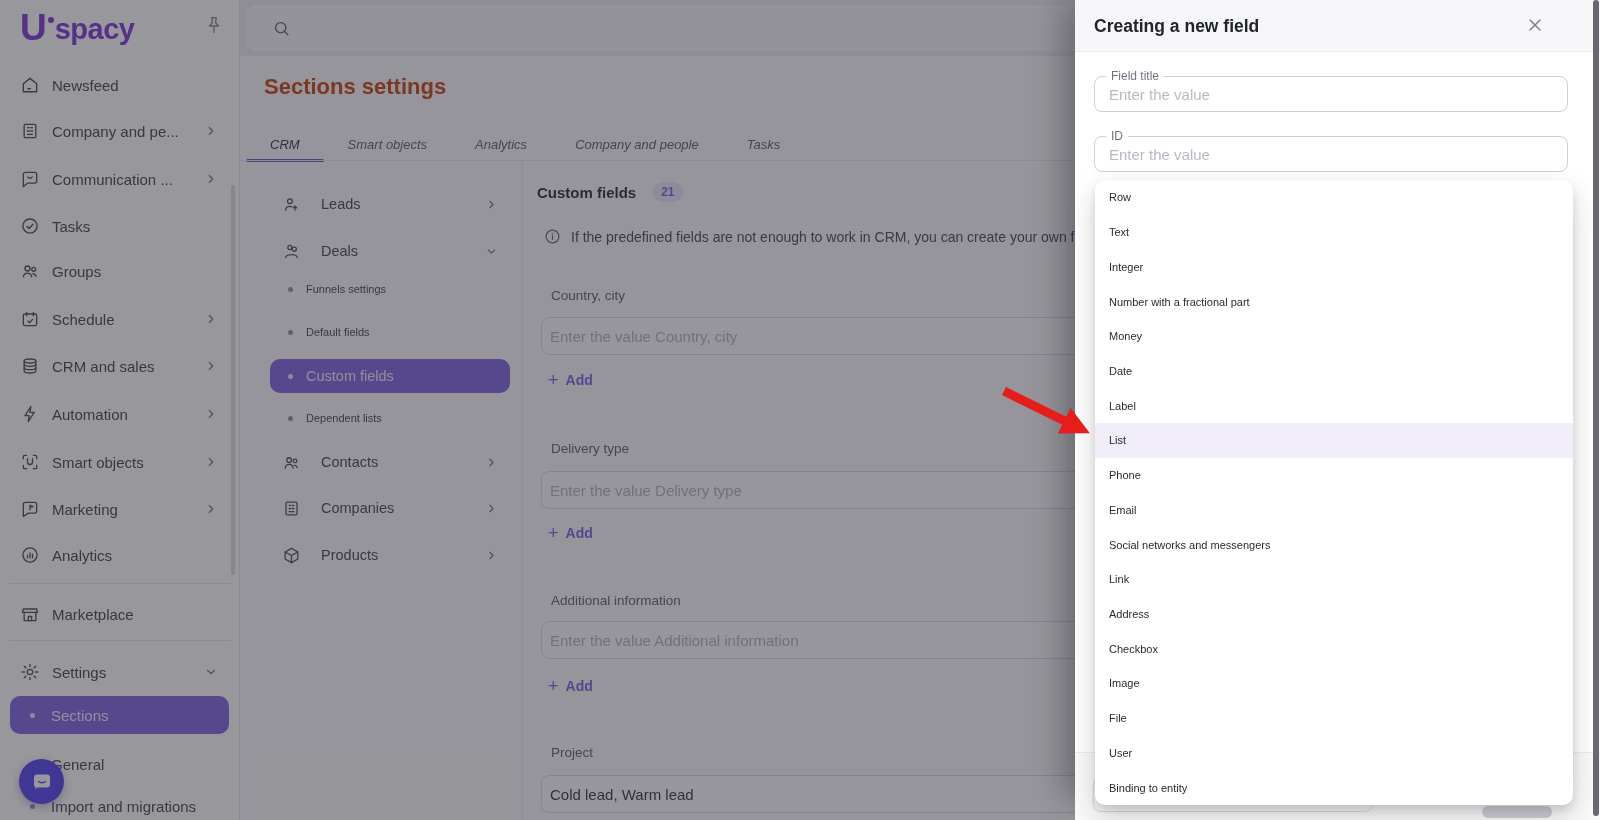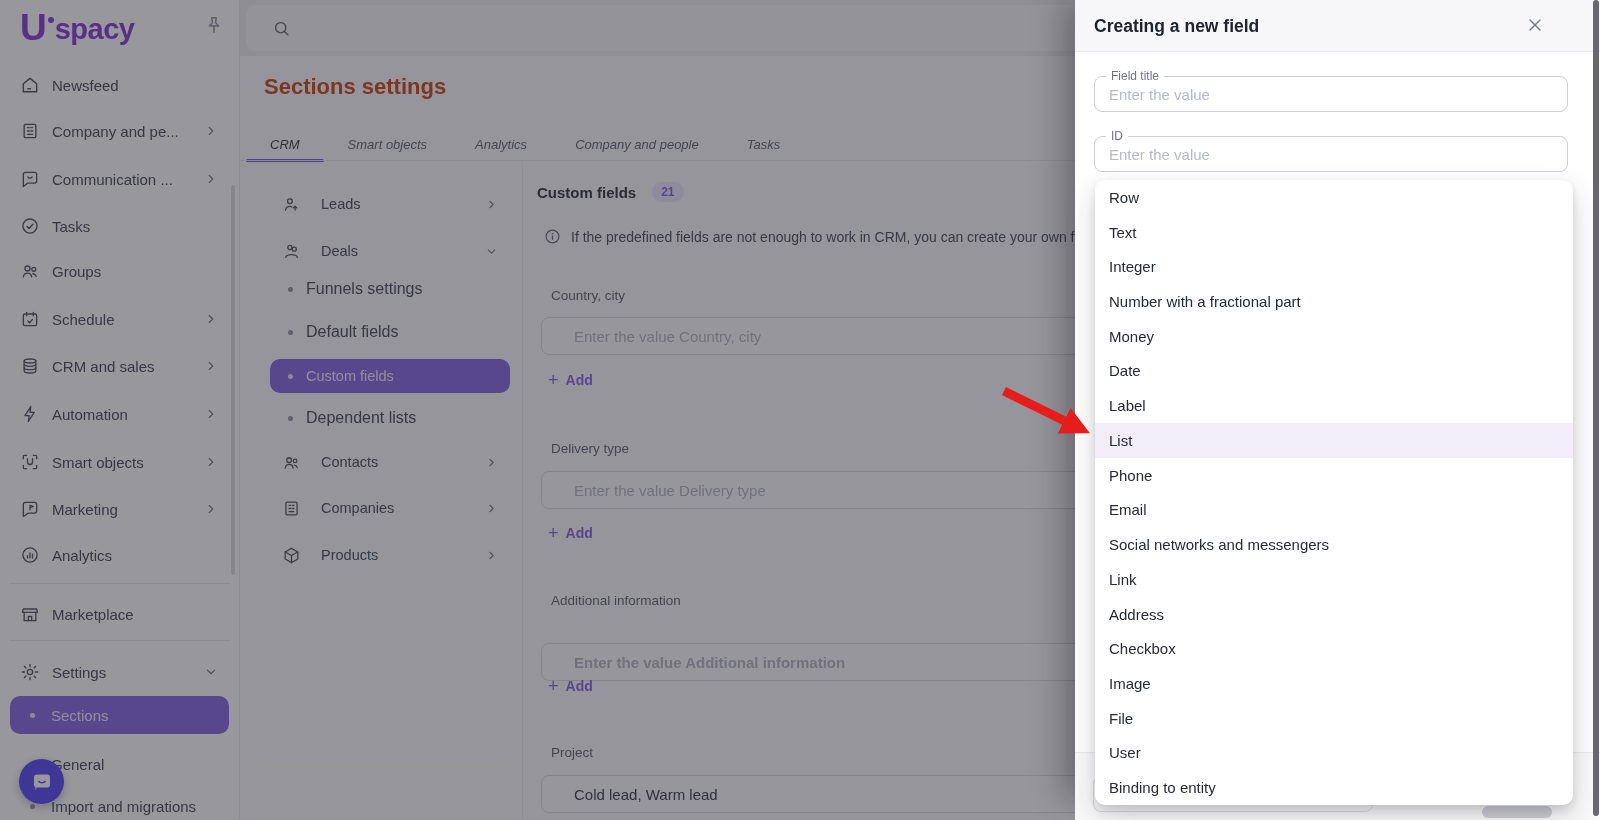--- a/index.html
+++ b/index.html
@@ -44,31 +44,31 @@
   
   .sn-item { position:absolute; left:270px; width:240px; height:40px; display:flex; align-items:center; cursor:pointer; z-index:1; }
   .sn-item .ic { margin-left:12px; color:#43484f; }
   .sn-item .lbl { margin-left:20px; font-size:14.5px; color:#3c414a; }
   .sn-item .chev { position:absolute; right:12px; color:#6b717b; }
   .sn-pill { position:absolute; left:270px; top:359px; width:240px; height:34px; border-radius:10px; background:#7d5fe0; display:flex; align-items:center; cursor:pointer; z-index:1; }
   .sn-pill .bdot { width:5px; height:5px; border-radius:50%; background:#e8e2fb; margin-left:18px; }
   .sn-pill .lbl { margin-left:13px; font-size:14.5px; color:#f1edfd; }
   .sn-sub { position:absolute; left:270px; width:240px; height:38px; display:flex; align-items:center; cursor:pointer; z-index:1; }
   .sn-sub .bdot { width:5px; height:5px; border-radius:50%; background:#8d929b; margin-left:18px; }
-  .sn-sub .lbl { margin-left:13px; font-size:16px; color:#3c414a; }
+  .sn-sub .lbl { margin-left:13px; font-size:11px; color:#3c414a; }
 
   
   .panel-head { position:absolute; left:537px; top:182px; display:flex; align-items:center; z-index:1; }
   .panel-title { font-size:15px; font-weight:700; color:#23272f; }
   .panel-badge { margin-left:16px; background:#ebe8fa; color:#7b5ce5; font-size:12px; font-weight:700; border-radius:10px; padding:3px 9px; }
   .info-row { position:absolute; left:544px; top:228px; display:flex; align-items:center; z-index:1; }
   .info-row .ic { color:#5d6470; }
   .info-row .txt { margin-left:10px; font-size:14px; color:#3e434d; white-space:nowrap; }
   .f-label { position:absolute; left:551px; font-size:13.5px; color:#565c66; z-index:1; }
-  .f-input { position:absolute; left:541px; width:700px; height:38px; border:1px solid #d9dbe0; border-radius:8px; background:#fdfdfe; font-family:"Liberation Sans",sans-serif; font-size:15px; color:#2c313b; padding:0 32px; outline:none; z-index:1; }
+  .f-input { position:absolute; left:541px; width:700px; height:38px; border:1px solid #d9dbe0; border-radius:8px; background:#fdfdfe; font-family:"Liberation Sans",sans-serif; font-size:15px; color:#2c313b; padding:0 8px; outline:none; z-index:1; }
   .f-input::placeholder { color:#aeb2ba; }
   .add-link { position:absolute; left:548px; display:flex; align-items:center; color:#7b5ce5; font-size:14px; font-weight:700; cursor:pointer; z-index:1; }
   .add-link .plus { font-size:18px; font-weight:400; margin-right:7px; line-height:14px; }
 
   
   .chat-fab { position:absolute; left:19px; top:759px; width:45px; height:45px; border-radius:50%; background:#4e3df0; display:flex; align-items:center; justify-content:center; cursor:pointer; z-index:10; box-shadow:0 3px 10px rgba(30,20,80,.3); }
 
   
   .overlay { position:absolute; inset:0; background:rgba(50,47,57,0.5); z-index:40; }
 
@@ -80,21 +80,21 @@
   .ol-group { position:absolute; left:19px; width:474px; height:36px; border:1px solid #cdd0d7; border-radius:8px; background:#fff; }
   .ol-label { position:absolute; left:11px; top:-8px; background:#ffffff; padding:0 5px; font-size:12px; color:#6f747e; }
   .ol-input { position:absolute; inset:0; border:none; outline:none; background:transparent; border-radius:8px; font-family:"Liberation Sans",sans-serif; font-size:15px; color:#2c313b; padding:0 14px; }
   .ol-input::placeholder { color:#b6bac2; }
   .drawer-footer { position:absolute; left:0; top:752px; width:100%; height:68px; background:#fafafb; border-top:1px solid #ececf0; }
   .frag-select { position:absolute; left:18px; top:776px; width:280px; height:36px; border:1px solid #d9dbe1; border-radius:8px; }
   .frag-btn { position:absolute; left:407px; top:806px; width:70px; height:12px; border-radius:6px; background:#cdced6; }
 
   
   .dropdown { position:absolute; left:20px; top:180px; width:478px; height:625px; background:#ffffff; border-radius:10px; box-shadow:0 5px 9px rgba(25,25,35,.12), 0 12px 30px rgba(25,25,35,.18); display:grid; grid-auto-rows:1fr; overflow:hidden; z-index:5; }
-  .dd-item { display:flex; align-items:center; padding-left:14px; font-size:15px; color:#272b33; cursor:pointer; }
+  .dd-item { display:flex; align-items:center; padding-left:14px; font-size:11px; color:#272b33; cursor:pointer; }
   .dd-item.active { background:#f1eef9; }
 
   
   .arrow-svg { position:absolute; left:995px; top:382px; z-index:70; }
   .page-scrollbar { position:absolute; left:1593px; top:0; width:6px; height:816px; background:#68666e; border-radius:3px; z-index:80; }
 
   .ic svg, .chev svg { display:block; }
 </style>
 </head>
 <body>
@@ -436,21 +436,21 @@
     </div>
 
   <div class="f-label" style="top:441px">Delivery type</div>
   <input class="f-input" style="top: 471px;" placeholder="Enter the value Delivery type">
   <div class="add-link" style="top:525px">
       <span class="plus">+</span>
       <span>Add</span>
     </div>
 
   <div class="f-label" style="top:593px">Additional information</div>
-  <input class="f-input" style="top: 643px; font-weight: bold;" placeholder="Enter the value Additional information">
+  <input class="f-input" style="top: 621px;" placeholder="Enter the value Additional information">
   <div class="add-link" style="top:678px">
       <span class="plus">+</span>
       <span>Add</span>
     </div>
 
   <div class="f-label" style="top:745px">Project</div>
   <input class="f-input" style="top: 775px;" value="Cold lead, Warm lead">
 
   <div class="chat-fab">
     <span class="ic">

